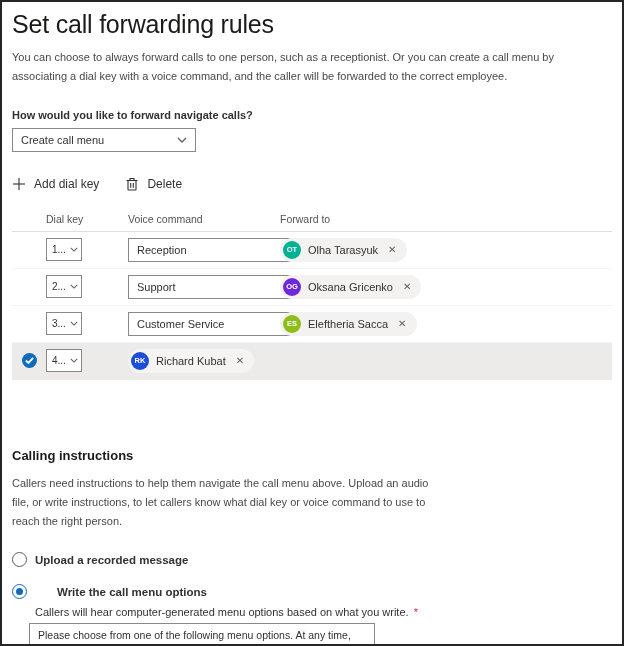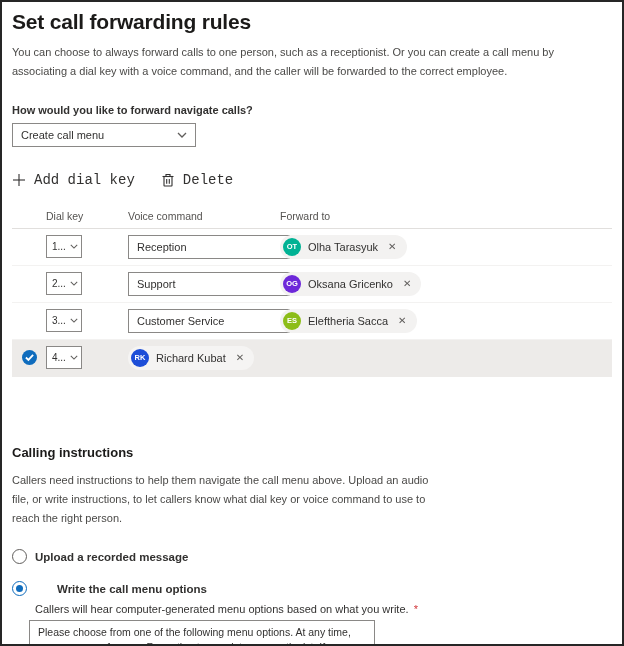--- a/index.html
+++ b/index.html
@@ -6,35 +6,35 @@
   html, body { background: #fff; }
   body {
     width: 624px; height: 646px;
     font-family: "Liberation Sans", "DejaVu Sans", sans-serif;
     color: #323130;
     border: 2px solid #262626;
     overflow: hidden;
   }
   .page { padding: 8px 10px 0 10px; }
 
-  h1.page-title { font-size: 21px; font-weight: 700; color: #1b1a19; letter-spacing: -0.2px; }
+  h1.page-title { font-size: 25px; font-weight: 400; color: #1b1a19; letter-spacing: -0.2px; }
   .page-desc { margin-top: 9px; font-size: 11px; line-height: 1.75; color: #4a4947; max-width: 600px; }
 
   .question-label { margin-top: 22px; font-size: 11px; font-weight: 700; color: #323130; }
   .dropdown {
     margin-top: 7px; width: 184px; height: 24px;
     border: 1px solid #8a8886; background: #fff;
     display: flex; align-items: center; justify-content: space-between;
     padding: 0 8px; font-size: 11px; color: #323130; cursor: pointer;
   }
   .chev { width: 10px; height: 6px; flex: 0 0 auto; }
   .chev polyline { fill: none; stroke: #605e5c; stroke-width: 1.3; }
 
   .toolbar { margin-top: 25px; display: flex; align-items: center; gap: 26px; }
-  .tool-btn { display: flex; align-items: center; gap: 8px; background: none; border: none; font-family: Liberation Mono, monospace; font-size: 14px; color: #323130; cursor: pointer; }
+  .tool-btn { display: flex; align-items: center; gap: 8px; background: none; border: none; font-family: Liberation Sans, sans-serif; font-size: 12px; color: #323130; cursor: pointer; }
   .tool-icon { width: 14px; height: 14px; }
   .tool-icon line, .tool-icon path, .tool-icon rect { stroke: #323130; stroke-width: 1.1; fill: none; }
 
   .table { margin-top: 17px; }
   .trow {
     display: grid; grid-template-columns: 34px 82px 152px 1fr;
     align-items: center; min-height: 37px;
   }
   .thead { min-height: 24px; align-items: end; padding-bottom: 6px; border-bottom: 1px solid #e1dfdd; }
   .thead .th { font-size: 10.5px; color: #555351; }

